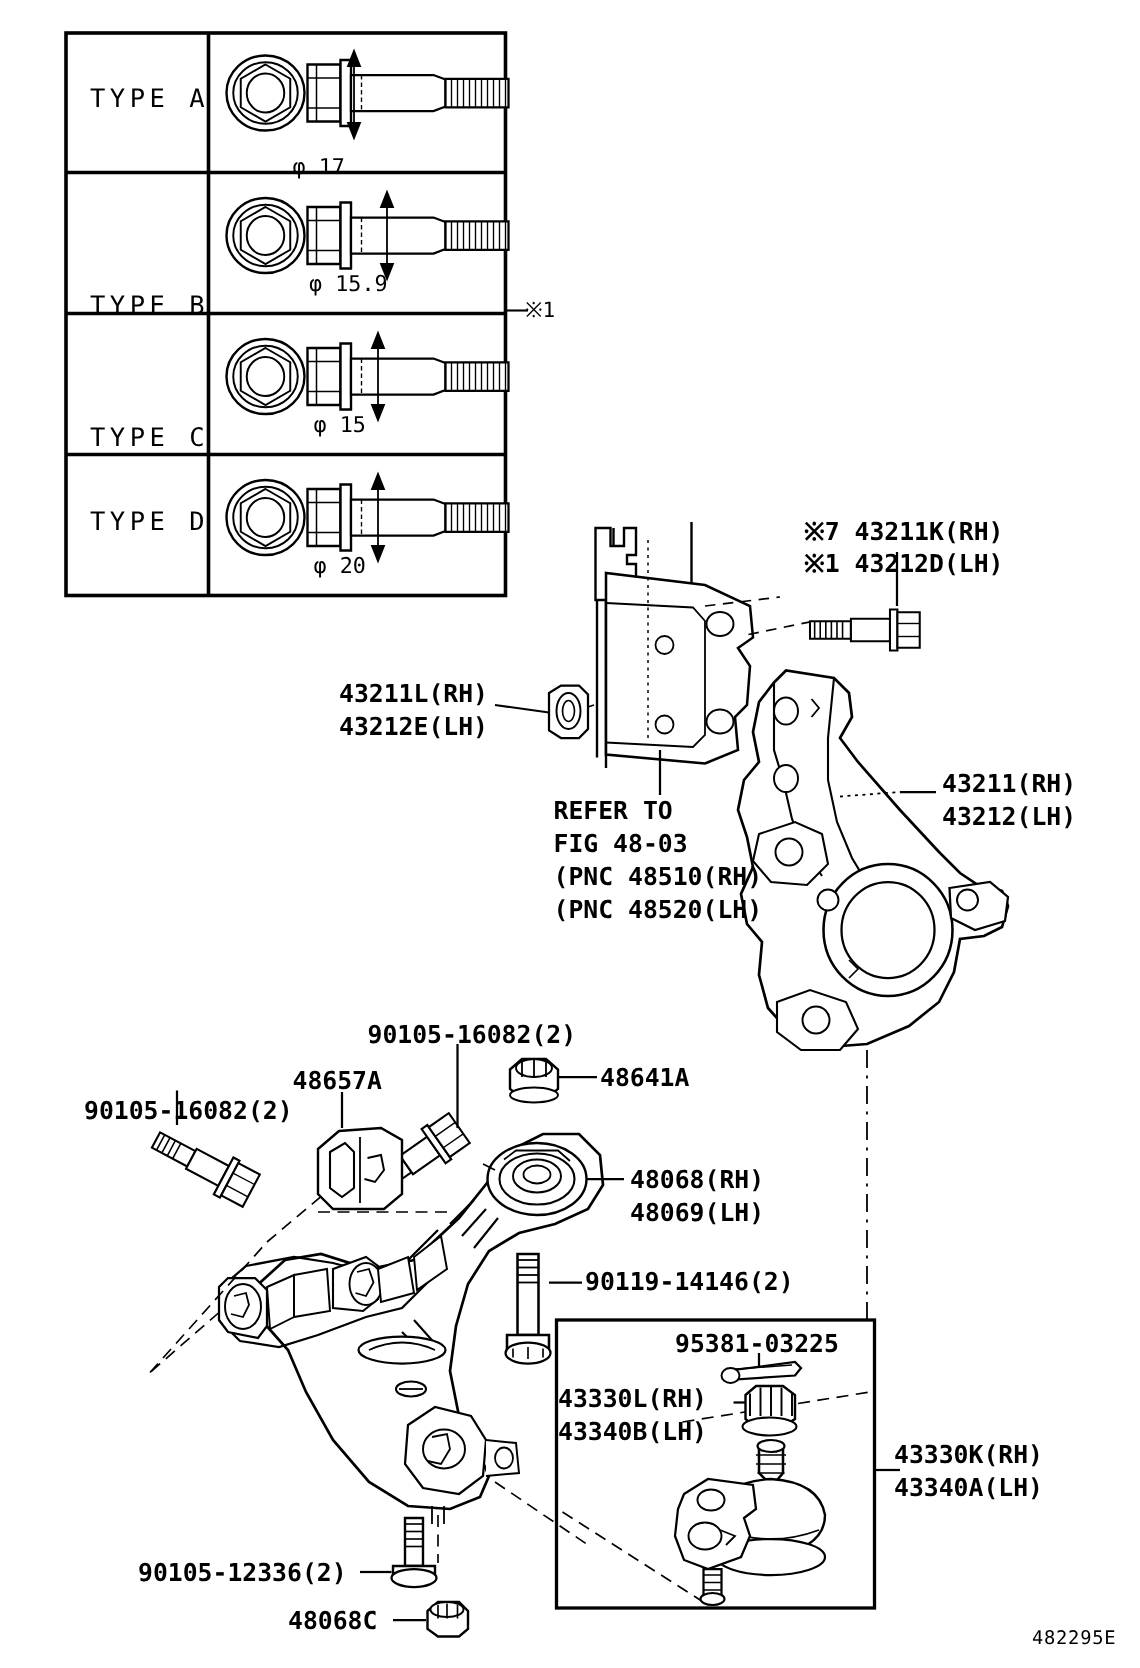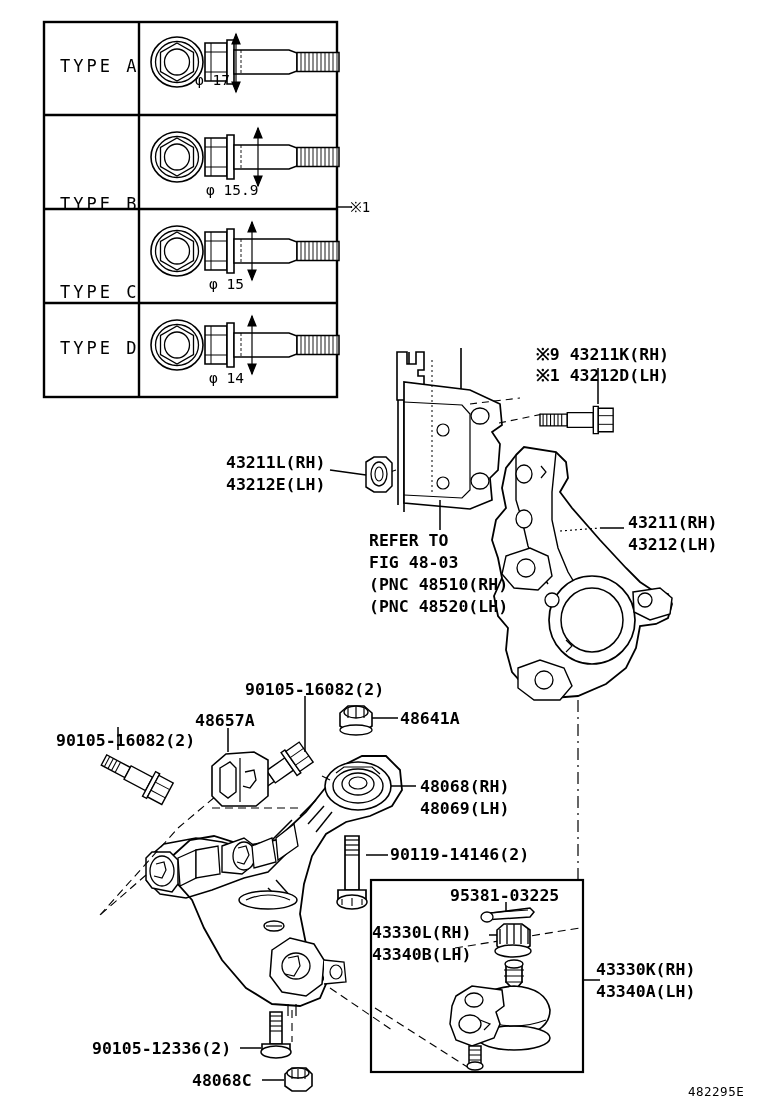--- a/index.html
+++ b/index.html
@@ -388,28 +388,28 @@
 
     <line x1="489" y1="935" x2="497" y2="935" stroke="#000" stroke-width="1.5"></line>
     <line x1="583" y1="980" x2="600" y2="980" stroke="#000" stroke-width="1.5"></line>
   </svg>
 
   <div class="typecell" style="left:60px;top:56px;">TYPE  A</div>
   <div class="typecell" style="left:60px;top:150px;margin-top:44px;">TYPE  B</div>
   <div class="typecell" style="left:60px;top:244px;margin-top:38px;">TYPE  C</div>
   <div class="typecell" style="left:60px;top:338px;">TYPE  D</div>
 
-  <div class="dimtxt" style="left:195px;top:72px;">φ 17</div>
+  <div class="dimtxt" style="left:195px;top:104px;">φ 17</div>
   <div class="dimtxt" style="left:206px;top:182px;">φ 15.9</div>
   <div class="dimtxt" style="left:209px;top:276px;">φ 15</div>
-  <div class="dimtxt" style="left:209px;top:370px;">φ 14</div>
+  <div class="dimtxt" style="left:209px;top:370px;">φ 20</div>
 
   <div class="lbl sz14 thin" style="left:350px;top:198px;">※1</div>
 
-  <div class="lbl sz16" style="left:536px;top:344px;">※9 43211K(RH)</div>
+  <div class="lbl sz16" style="left:536px;top:344px;">※7 43211K(RH)</div>
   <div class="lbl sz16" style="left:536px;top:365px;">※1 43212D(LH)</div>
 
   <div class="lbl sz16" style="left:226px;top:452px;">43211L(RH)</div>
   <div class="lbl sz16" style="left:226px;top:474px;">43212E(LH)</div>
 
   <div class="lbl sz16" style="left:628px;top:512px;">43211(RH)</div>
   <div class="lbl sz16" style="left:628px;top:534px;">43212(LH)</div>
 
   <div class="lbl sz16" style="left:369px;top:530px;">REFER TO</div>
   <div class="lbl sz16" style="left:369px;top:552px;">FIG 48-03</div>

